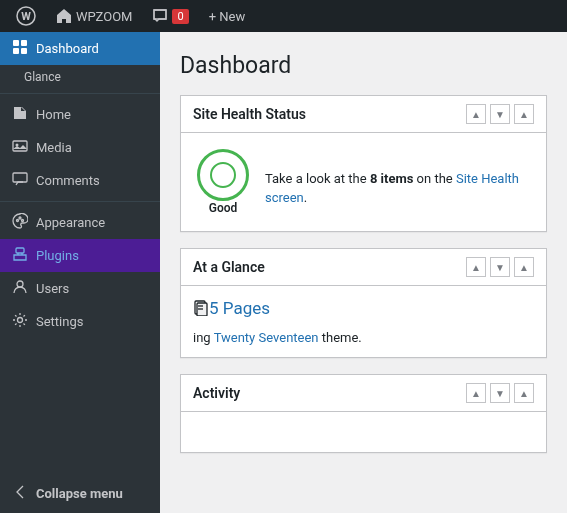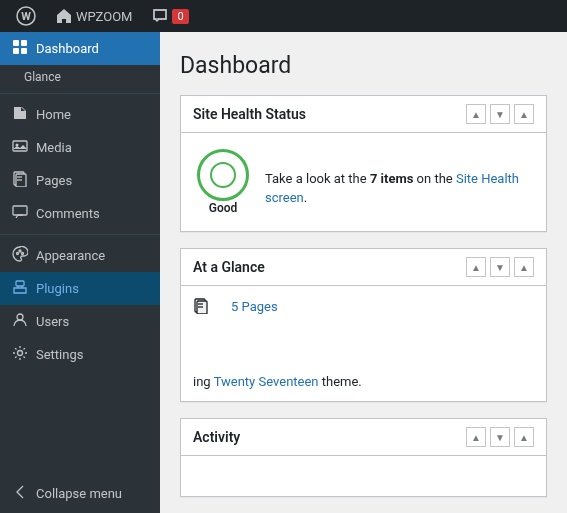--- a/index.html
+++ b/index.html
@@ -94,36 +94,37 @@
     .site-health-body {
       display: flex; align-items: flex-start; gap: 16px;
       padding: 16px;
     }
     .health-text { font-size: 13px; line-height: 1.5; color: #1d2327; }
     .health-text strong { font-weight: 700; }
     .health-link { color: #2271b1; text-decoration: none; }
 
     
     .glance-body { padding: 12px; display: flex; gap: 16px; align-items: center; }
-    .glance-item { display: flex; align-items: center; gap: 22px; color: #1d2327; font-size: 13px; }
+    .glance-item { display: flex; align-items: center; gap: 0; color: #1d2327; font-size: 17px; }
     .glance-item-link { color: #2271b1; text-decoration: none; }
-    .glance-theme-text { font-size: 13px; color: #1d2327; padding: 0 12px 12px; margin-top: 48px; }
+    .glance-theme-text { font-size: 13px; color: #1d2327; padding: 0 12px 12px; }
     .glance-theme-link { color: #2271b1; text-decoration: none; }
 
     
     .activity-body { padding: 12px; min-height: 40px; }
 
     
     .collapse-menu {
       display: flex; align-items: center; gap: 8px;
       padding: 10px 12px;
       color: #c3c4c7;
       cursor: pointer;
       font-size: 13px;
       margin-top: auto;
+      font-weight: bold;
     }
 
     #sidebar-inner {
       display: flex; flex-direction: column; height: 100%;
     }
     .sidebar-nav { flex: 1; }
 
     .sidebar-plugins-row {
       position: relative;
     }
@@ -148,20 +149,23 @@
     </svg>
     <span>WPZOOM</span>
   </div>
   <div class="admin-bar-item">
     <svg width="16" height="16" viewBox="0 0 16 16">
       <path d="M2 2h12v9H2z" fill="none" stroke="#c3c4c7" stroke-width="1.3"></path>
       <path d="M5 13l2-2h7V2H2v9h1l2 2z" fill="none" stroke="#c3c4c7" stroke-width="1.3"></path>
     </svg>
     <span class="comments-count">0</span>
   </div>
+  <div class="admin-bar-item">
+    <span>+ New</span>
+  </div>
 </div>
 
 <div id="wp-admin">
 
   <div id="sidebar">
     <div id="sidebar-inner">
       <div class="sidebar-nav">
 
         <div class="sidebar-item active">
           <span class="sidebar-item-icon">
@@ -197,31 +201,20 @@
           <span class="sidebar-item-icon">
             <svg width="16" height="16" viewBox="0 0 16 16" fill="currentColor">
                 <rect x="1" y="3" width="14" height="10" rx="1" fill="none" stroke="currentColor" stroke-width="1.3"></rect>
                 <circle cx="5" cy="7" r="1.5"></circle>
                 <path d="M1 11l4-3 3 2 3-3 4 4"></path>
               </svg>
           </span>
           <span>Media</span>
         </div>
 
-        <div class="sidebar-item">
-          <span class="sidebar-item-icon">
-            <svg width="16" height="16" viewBox="0 0 16 16" fill="none" stroke="currentColor" stroke-width="1.3">
-                <rect x="2" y="1" width="10" height="13" rx="1"></rect>
-                <rect x="4" y="3" width="10" height="13" rx="1" fill="#2c3338"></rect>
-                <line x1="5" y1="6" x2="10" y2="6"></line>
-                <line x1="5" y1="9" x2="10" y2="9"></line>
-              </svg>
-          </span>
-          <span>Pages</span>
-        </div>
 
         <div class="sidebar-item">
           <span class="sidebar-item-icon">
             <svg width="16" height="16" viewBox="0 0 16 16" fill="none" stroke="currentColor" stroke-width="1.3">
                 <rect x="1" y="2" width="14" height="9" rx="1"></rect>
                 <path d="M4 14l2-3h5"></path>
               </svg>
           </span>
           <span>Comments</span>
         </div>
@@ -233,21 +226,21 @@
             <svg width="16" height="16" viewBox="0 0 16 16" fill="none" stroke="currentColor" stroke-width="1.3">
                 <path d="M8 1C4.134 1 1 4.134 1 8s3.134 7 7 7c1 0 1.5-.5 1.5-1.5 0-.39-.15-.74-.39-1.01-.23-.26-.38-.6-.38-.99 0-.83.67-1.5 1.5-1.5H12c2.21 0 4-1.79 4-4 0-3.31-3.58-6-8-6z"></path>
                 <circle cx="5.5" cy="7.5" r="1"></circle>
                 <circle cx="8" cy="5" r="1"></circle>
                 <circle cx="10.5" cy="7.5" r="1"></circle>
               </svg>
           </span>
           <span>Appearance</span>
         </div>
 
-        <div class="sidebar-item plugins-active sidebar-plugins-row" style="color:#72aee6; background:#0c4a6e;">
+        <div class="sidebar-item plugins-active sidebar-plugins-row" style="color:#72aee6; background:#4c1d95;">
           <span class="sidebar-item-icon">
             <svg width="16" height="16" viewBox="0 0 16 16" fill="none" stroke="currentColor" stroke-width="1.3">
                 <rect x="4" y="2" width="8" height="5" rx="1"></rect>
                 <path d="M2 9h12v5H2z"></path>
                 <line x1="6" y1="7" x2="6" y2="9"></line>
                 <line x1="10" y1="7" x2="10" y2="9"></line>
               </svg>
           </span>
           <span>Plugins</span>
 
@@ -302,21 +295,21 @@
         <div style="display:flex; flex-direction:column; align-items:center; flex-shrink:0;">
           <div style="width:52px; height:52px; border-radius:50%; border: 3px solid #46b450; display:flex; align-items:center; justify-content:center;">
             <svg width="30" height="30" viewBox="0 0 30 30">
               <circle cx="15" cy="15" r="12" fill="none" stroke="#46b450" stroke-width="2"></circle>
             </svg>
           </div>
           <span style="font-size:12px; color:#1d2327; font-weight:600;">Good</span>
         </div>
         <div class="health-text">
           <br>
-          <p>Take a look at the <strong>7 items</strong> on the <a href="#" class="health-link">Site Health screen</a>.</p>
+          <p>Take a look at the <strong>8 items</strong> on the <a href="#" class="health-link">Site Health screen</a>.</p>
         </div>
       </div>
     </div>
 
     <div class="widget">
       <div class="widget-header">
         <span class="widget-title">At a Glance</span>
         <div class="widget-controls">
           <button class="widget-btn">▲</button>
           <button class="widget-btn">▼</button>

